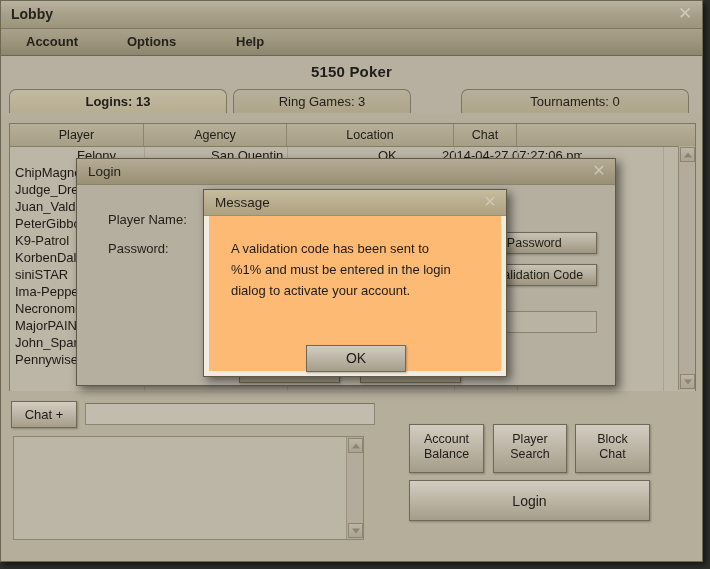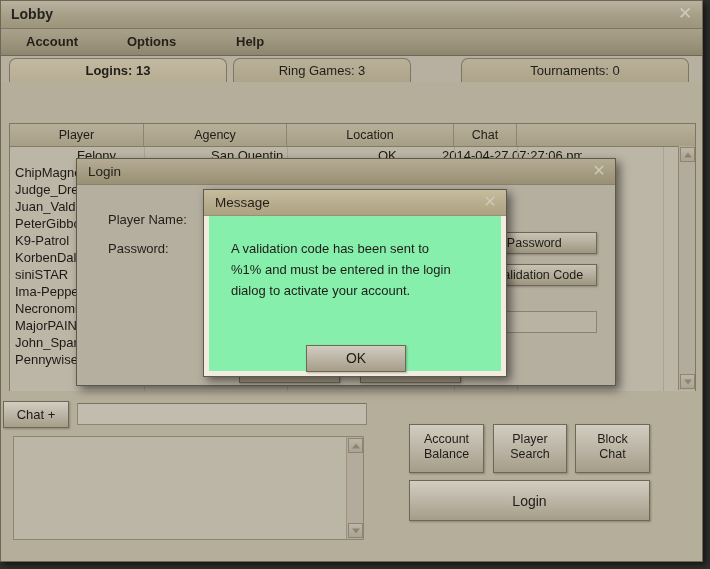--- a/index.html
+++ b/index.html
@@ -168,21 +168,21 @@
     position: absolute; left: 50%; top: 50%;
     width: 0; height: 0;
     transform: translate(-50%,-50%);
   }
   .arrow.up   { border-left: 4px solid transparent; border-right: 4px solid transparent; border-bottom: 5px solid #8b8473; }
   .arrow.down { border-left: 4px solid transparent; border-right: 4px solid transparent; border-top: 5px solid #8b8473; }
 
   
   .chatbar {
     position: absolute;
-    left: 0; top: 400px;
+    left: 8px; top: 400px;
     width: 387px; height: 30px;
   }
   .btn {
     background: linear-gradient(to bottom, #d2cdc1 0%, #bdb6a7 48%, #a69d88 100%);
     border: 1px solid #6f6855;
     color: #1f1c17;
     font-size: 12.5px;
     text-align: center;
     cursor: pointer;
     box-sizing: border-box;
@@ -295,21 +295,21 @@
 
   
   .dlg-msg { left: 203px; top: 189px; width: 304px; height: 188px; background: #f2ece0; }
   .dlg-msg .dlg-title {
     background: linear-gradient(to bottom, #c6bc9f 0%, #b6ab8b 60%, #ada281 100%);
     border-bottom: 1px solid #9a9074;
   }
   .msg-body {
     position: absolute;
     left: 5px; right: 5px; top: 26px; bottom: 5px;
-    background: #86efac;
+    background: #fdba74;
   }
   .msg-text {
     position: absolute;
     left: 22px; top: 22px; right: 16px;
     font-size: 13px;
     line-height: 21px;
     color: #1f1c17;
     white-space: pre-line;
   }
   .msg-ok {
@@ -331,20 +331,21 @@
       <div class="title">Lobby</div>
       <div class="win-close">✕</div>
     </div>
 
     <div class="menubar">
       <div class="mi bold" style="left:25px;">Account</div>
       <div class="mi" style="left:126px;">Options</div>
       <div class="mi" style="left:235px;">Help</div>
     </div>
 
+    <div class="apptitle">5150 Poker</div>
 
     <div class="tabstrip">
       <div class="tab active" style="left:8px;width:218px;">Logins: 13</div>
       <div class="tab" style="left:232px;width:178px;">Ring Games: 3</div>
       <div class="tab" style="left:460px;width:228px;">Tournaments: 0</div>
     </div>
 
     <div class="tablewrap">
       <div class="theadrow">
         <div class="th" style="width:134px;">Player</div>

